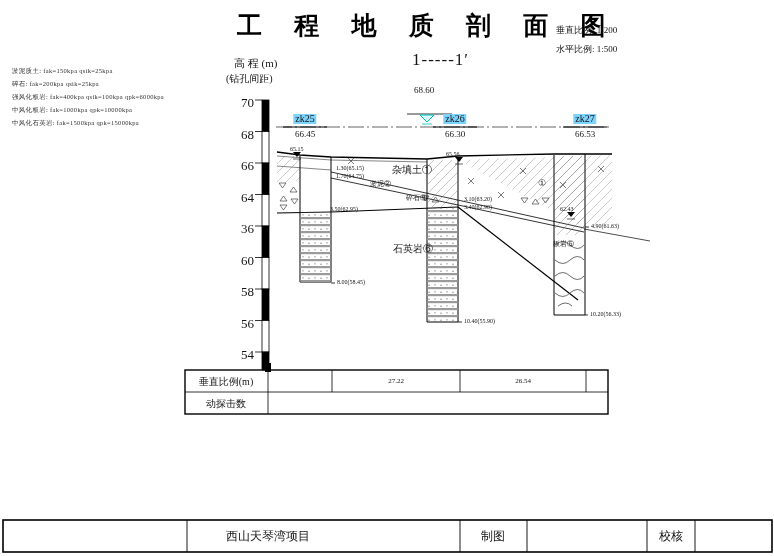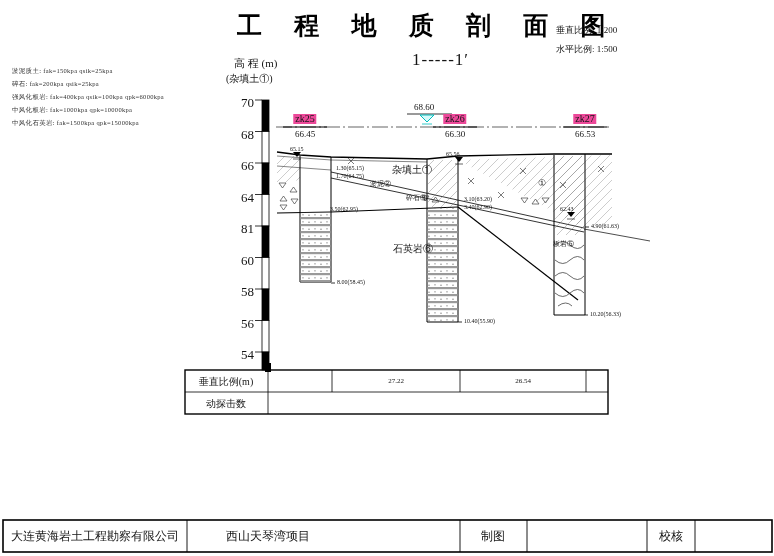--- a/index.html
+++ b/index.html
@@ -10,21 +10,21 @@
   .t5{font-size:6px;}
   .t7{font-size:7px;}
   .t8{font-size:10px;}
   .t9{font-size:9px;}
   .t10{font-size:10px;}
   .t11{font-size:11px;}
   .t12{font-size:12px;}
   .note{font-size:6.5px;color:#333;letter-spacing:0.3px;}
   .title{font-size:25px;font-weight:bold;letter-spacing:13px;color:#000;}
   .sec{font-size:17px;letter-spacing:1px;}
-  .whitebg{background:#ec4899;padding:0 2px;}
+  .whitebg{background:#7dd3fc;padding:0 2px;}
   .tick{font-size:13px;width:16px;text-align:right;}
   svg{position:absolute;left:0;top:0;}
 </style>
 </head>
 <body>
 
 <div id="sheet">
 
   <svg width="774" height="556" viewBox="0 0 774 556">
     <defs>
@@ -171,39 +171,39 @@
       <line x1="695" y1="520" x2="695" y2="552" stroke-width="0.9"></line>
     </g>
   </svg>
 
   <div class="lbl title" style="left:237px;top:13px;">工 程 地 质 剖 面 图</div>
   <div class="lbl t9" style="left:556px;top:13px;margin-top:32px;">水平比例: 1:500</div>
   <div class="lbl t9" style="left:556px;top:26px;">垂直比例: 1:200</div>
   <div class="lbl sec" style="left:412px;top:51px;">1-----1′</div>
 
   <div class="lbl t11" style="left:234px;top:58px;text-align:center;">高 程 (m)</div>
-  <div class="lbl t10" style="left:226px;top:74px;">(杂填土①)</div>
+  <div class="lbl t10" style="left:226px;top:74px;">(钻孔间距)</div>
 
   <div class="lbl note" style="left:12px;top:68px;">淤泥质土: fak=150kpa qsik=25kpa</div>
   <div class="lbl note" style="left:12px;top:81px;">碎石: fak=200kpa qsik=25kpa</div>
   <div class="lbl note" style="left:12px;top:94px;">强风化板岩: fak=400kpa qsik=100kpa qpk=6000kpa</div>
   <div class="lbl note" style="left:12px;top:107px;">中风化板岩: fak=1000kpa qpk=10000kpa</div>
   <div class="lbl note" style="left:12px;top:120px;">中风化石英岩: fak=1500kpa qpk=15000kpa</div>
 
   <div class="lbl tick" style="left:238px;top:96px;">70</div>
   <div class="lbl tick" style="left:238px;top:128px;">68</div>
   <div class="lbl tick" style="left:238px;top:159px;">66</div>
   <div class="lbl tick" style="left:238px;top:191px;">64</div>
-  <div class="lbl tick" style="left:238px;top:222px;">81</div>
+  <div class="lbl tick" style="left:238px;top:222px;">36</div>
   <div class="lbl tick" style="left:238px;top:254px;">60</div>
   <div class="lbl tick" style="left:238px;top:285px;">58</div>
   <div class="lbl tick" style="left:238px;top:317px;">56</div>
   <div class="lbl tick" style="left:238px;top:348px;">54</div>
 
-  <div class="lbl t9" style="left:414px;top:103px;">68.60</div>
+  <div class="lbl t9" style="left:414px;top:86px;">68.60</div>
 
   <div class="lbl t10 ctr whitebg" style="left:305px;top:114px;">zk25</div>
   <div class="lbl t9 ctr" style="left:305px;top:130px;">66.45</div>
   <div class="lbl t10 ctr whitebg" style="left:455px;top:114px;">zk26</div>
   <div class="lbl t9 ctr" style="left:455px;top:130px;">66.30</div>
   <div class="lbl t10 ctr whitebg" style="left:585px;top:114px;">zk27</div>
   <div class="lbl t9 ctr" style="left:585px;top:130px;">66.53</div>
 
   <div class="lbl t5" style="left:290px;top:146px;">65.15</div>
   <div class="lbl t5" style="left:446px;top:151px;">65.56</div>
@@ -224,18 +224,17 @@
   <div class="lbl t7" style="left:406px;top:195px;">碎石③</div>
   <div class="lbl t8" style="left:393px;top:244px;">石英岩⑥</div>
   <div class="lbl t7" style="left:553px;top:241px;">板岩⑤</div>
   <div class="lbl t9" style="left:538px;top:179px;">①</div>
 
   <div class="lbl t8 ctr" style="left:226px;top:377px;">垂直比例(m)</div>
   <div class="lbl t8 ctr" style="left:226px;top:399px;">动探击数</div>
   <div class="lbl t7 ctr" style="left:396px;top:378px;">27.22</div>
   <div class="lbl t7 ctr" style="left:523px;top:378px;">26.54</div>
 
-  <div class="lbl t12 ctr" style="left:95px;top:530px;">大连黄海岩土工程勘察有限公司</div>
   <div class="lbl t12" style="left:226px;top:530px;">西山天琴湾项目</div>
   <div class="lbl t12 ctr" style="left:493px;top:530px;">制图</div>
   <div class="lbl t12 ctr" style="left:671px;top:530px;">校核</div>
 
 </div>
 
 </body></html>

